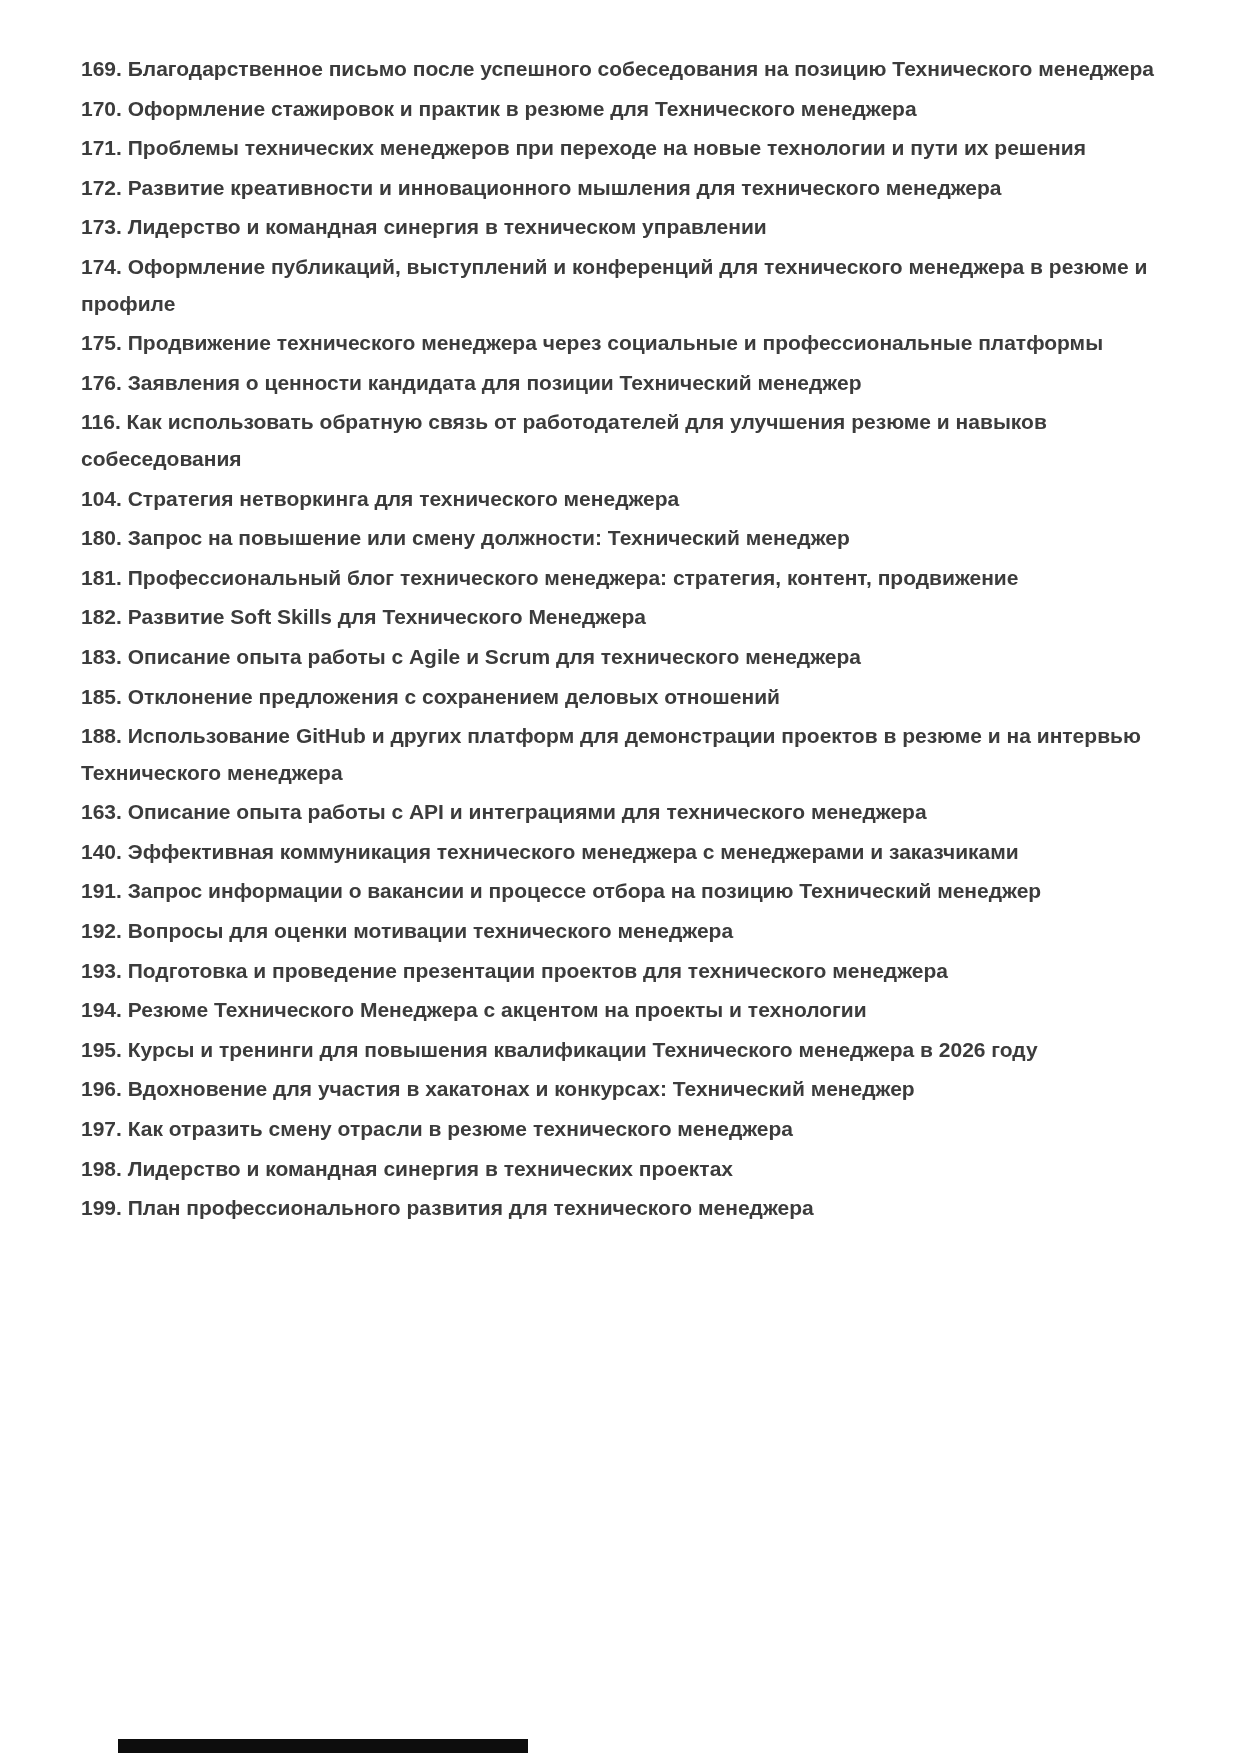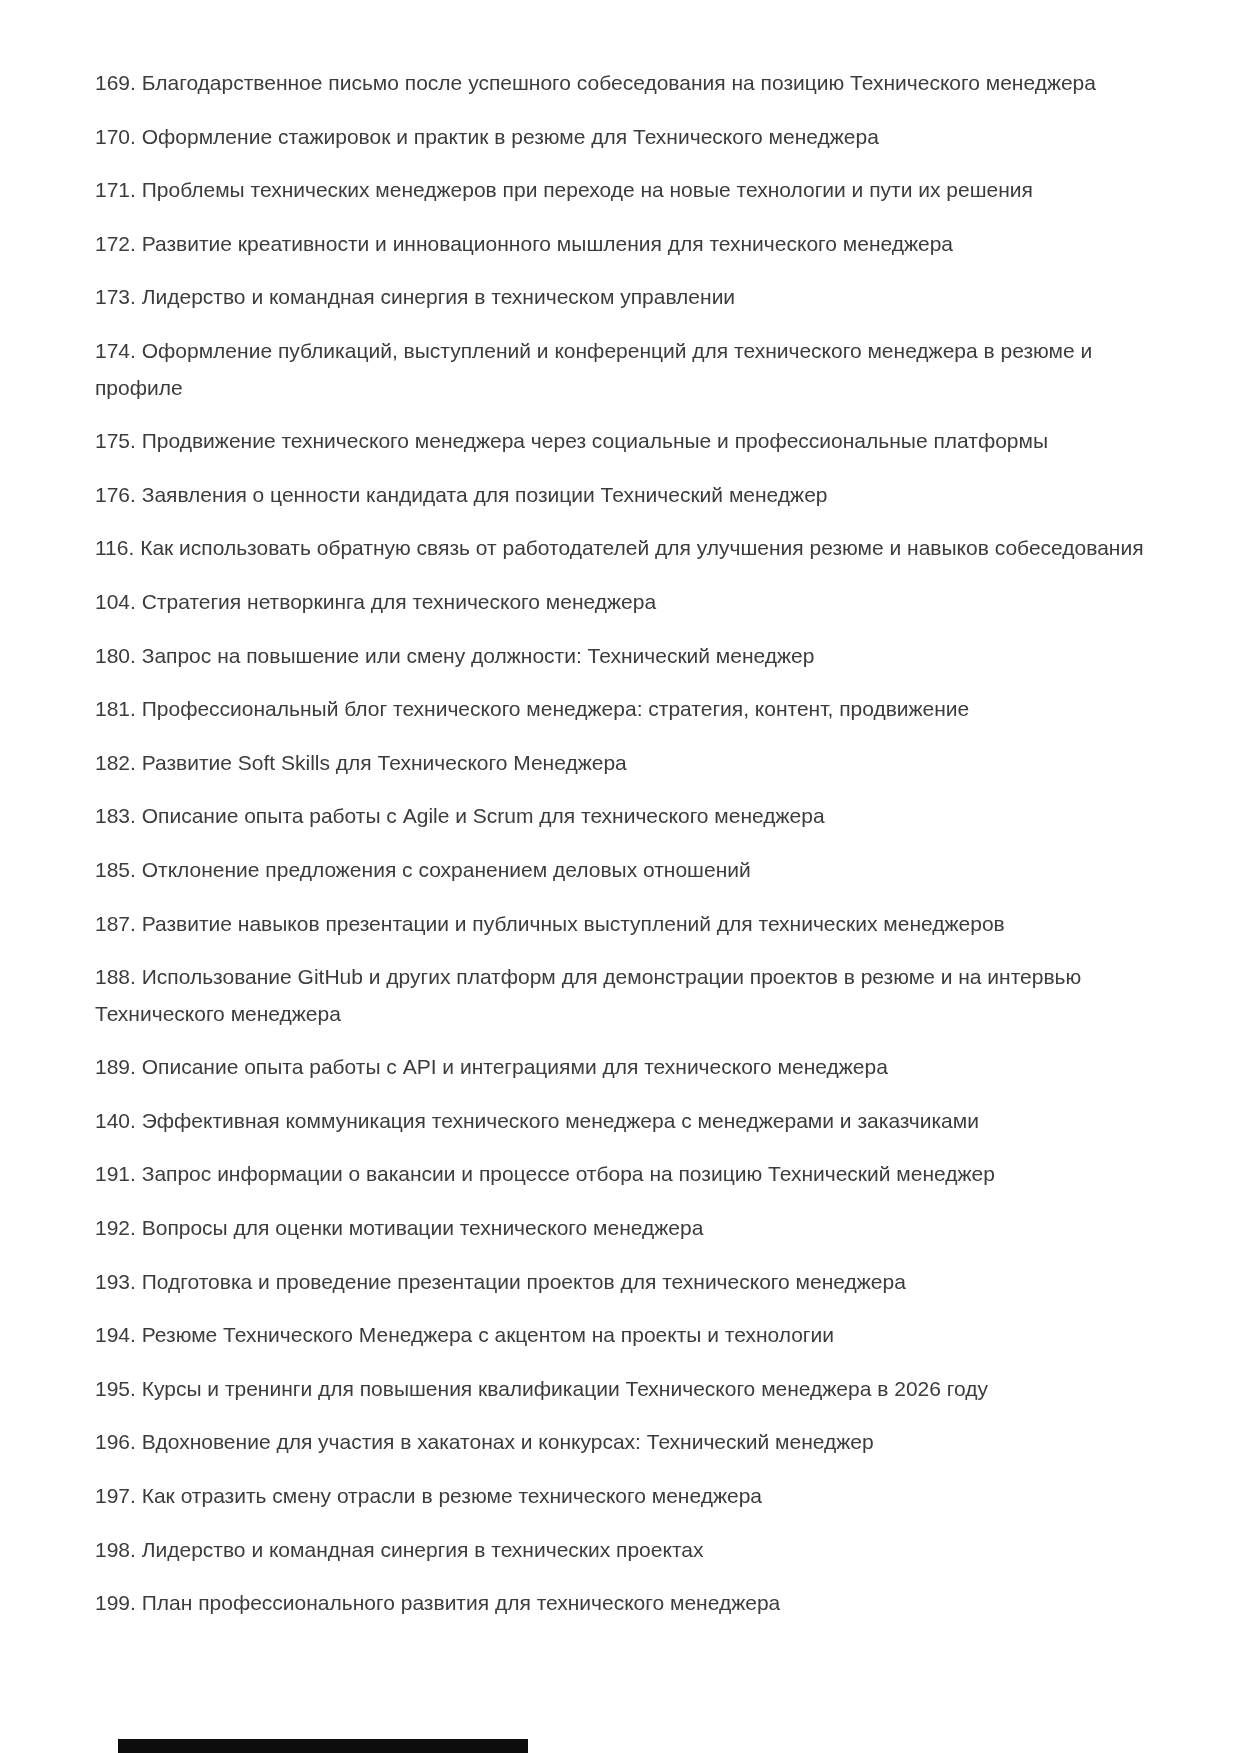--- a/index.html
+++ b/index.html
@@ -19,23 +19,23 @@
     height: 100%;
     position: relative;
   }
   .content {
     padding: 48px 78px 0 78px;
     color: #3c3c3c;
     font-size: 21px;
     line-height: 36.6px;
   }
   .item {
-    margin: 17px;
+    margin: 3px;
     padding: 0;
-    font-weight: 400;
+    font-weight: 700;
     word-wrap: break-word;
   }
   .bottom-bar {
     position: absolute;
     left: 118px;
     bottom: 0;
     width: 410px;
     height: 14px;
     background: #0d0d0d;
   }
@@ -53,23 +53,22 @@
       <p class="item">174. Оформление публикаций, выступлений и конференций для технического менеджера в резюме и профиле</p>
       <p class="item">175. Продвижение технического менеджера через социальные и профессиональные платформы</p>
       <p class="item">176. Заявления о ценности кандидата для позиции Технический менеджер</p>
       <p class="item">116. Как использовать обратную связь от работодателей для улучшения резюме и навыков собеседования</p>
       <p class="item">104. Стратегия нетворкинга для технического менеджера</p>
       <p class="item">180. Запрос на повышение или смену должности: Технический менеджер</p>
       <p class="item">181. Профессиональный блог технического менеджера: стратегия, контент, продвижение</p>
       <p class="item">182. Развитие Soft Skills для Технического Менеджера</p>
       <p class="item">183. Описание опыта работы с Agile и Scrum для технического менеджера</p>
       <p class="item">185. Отклонение предложения с сохранением деловых отношений</p>
-      <p class="item">187. Развитие навыков презентации и публичных выступлений для технических менеджеров</p>
       <p class="item">188. Использование GitHub и других платформ для демонстрации проектов в резюме и на интервью Технического менеджера</p>
-      <p class="item">189. Описание опыта работы с API и интеграциями для технического менеджера</p>
+      <p class="item">163. Описание опыта работы с API и интеграциями для технического менеджера</p>
       <p class="item">140. Эффективная коммуникация технического менеджера с менеджерами и заказчиками</p>
       <p class="item">191. Запрос информации о вакансии и процессе отбора на позицию Технический менеджер</p>
       <p class="item">192. Вопросы для оценки мотивации технического менеджера</p>
       <p class="item">193. Подготовка и проведение презентации проектов для технического менеджера</p>
       <p class="item">194. Резюме Технического Менеджера с акцентом на проекты и технологии</p>
       <p class="item">195. Курсы и тренинги для повышения квалификации Технического менеджера в 2026 году</p>
       <p class="item">196. Вдохновение для участия в хакатонах и конкурсах: Технический менеджер</p>
       <p class="item">197. Как отразить смену отрасли в резюме технического менеджера</p>
       <p class="item">198. Лидерство и командная синергия в технических проектах</p>
       <p class="item">199. План профессионального развития для технического менеджера</p>

